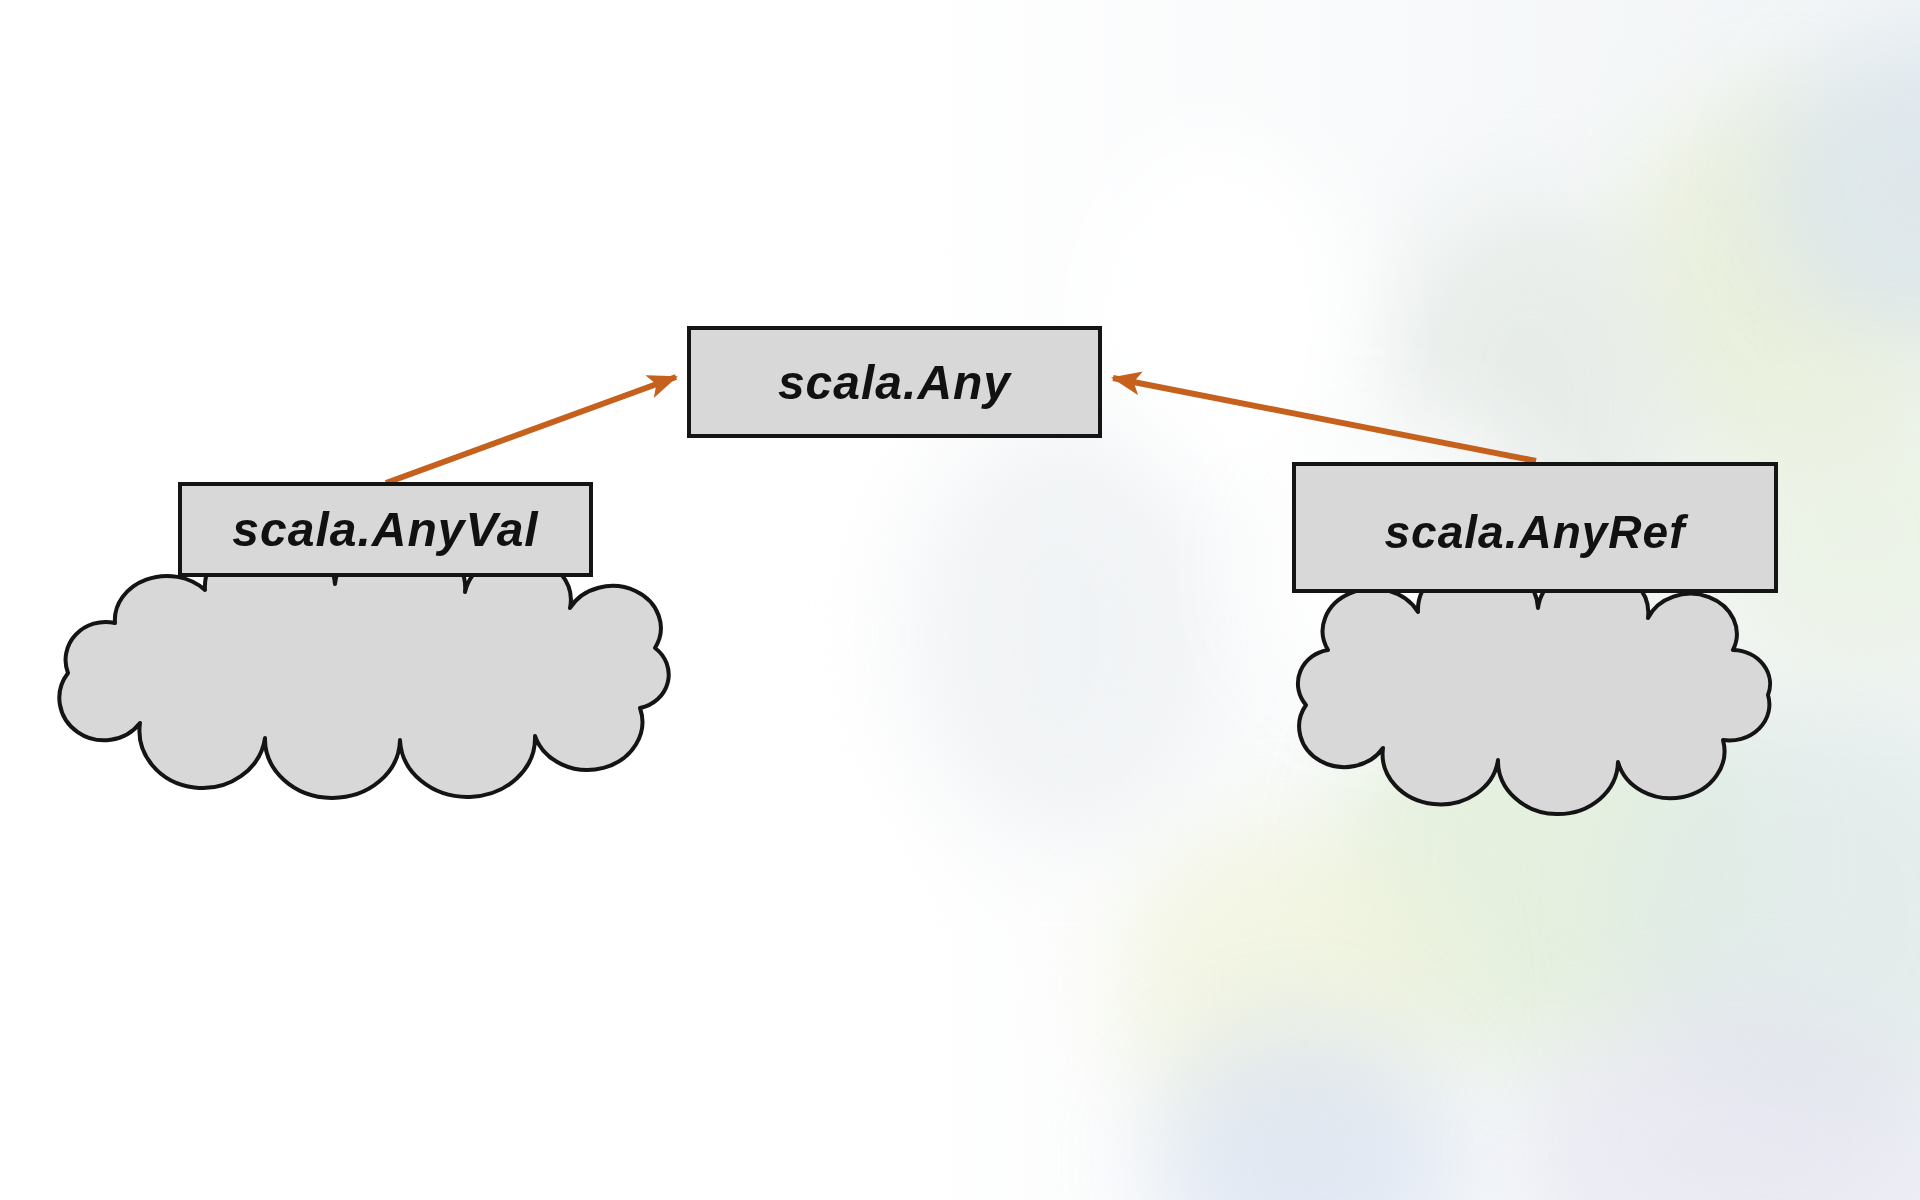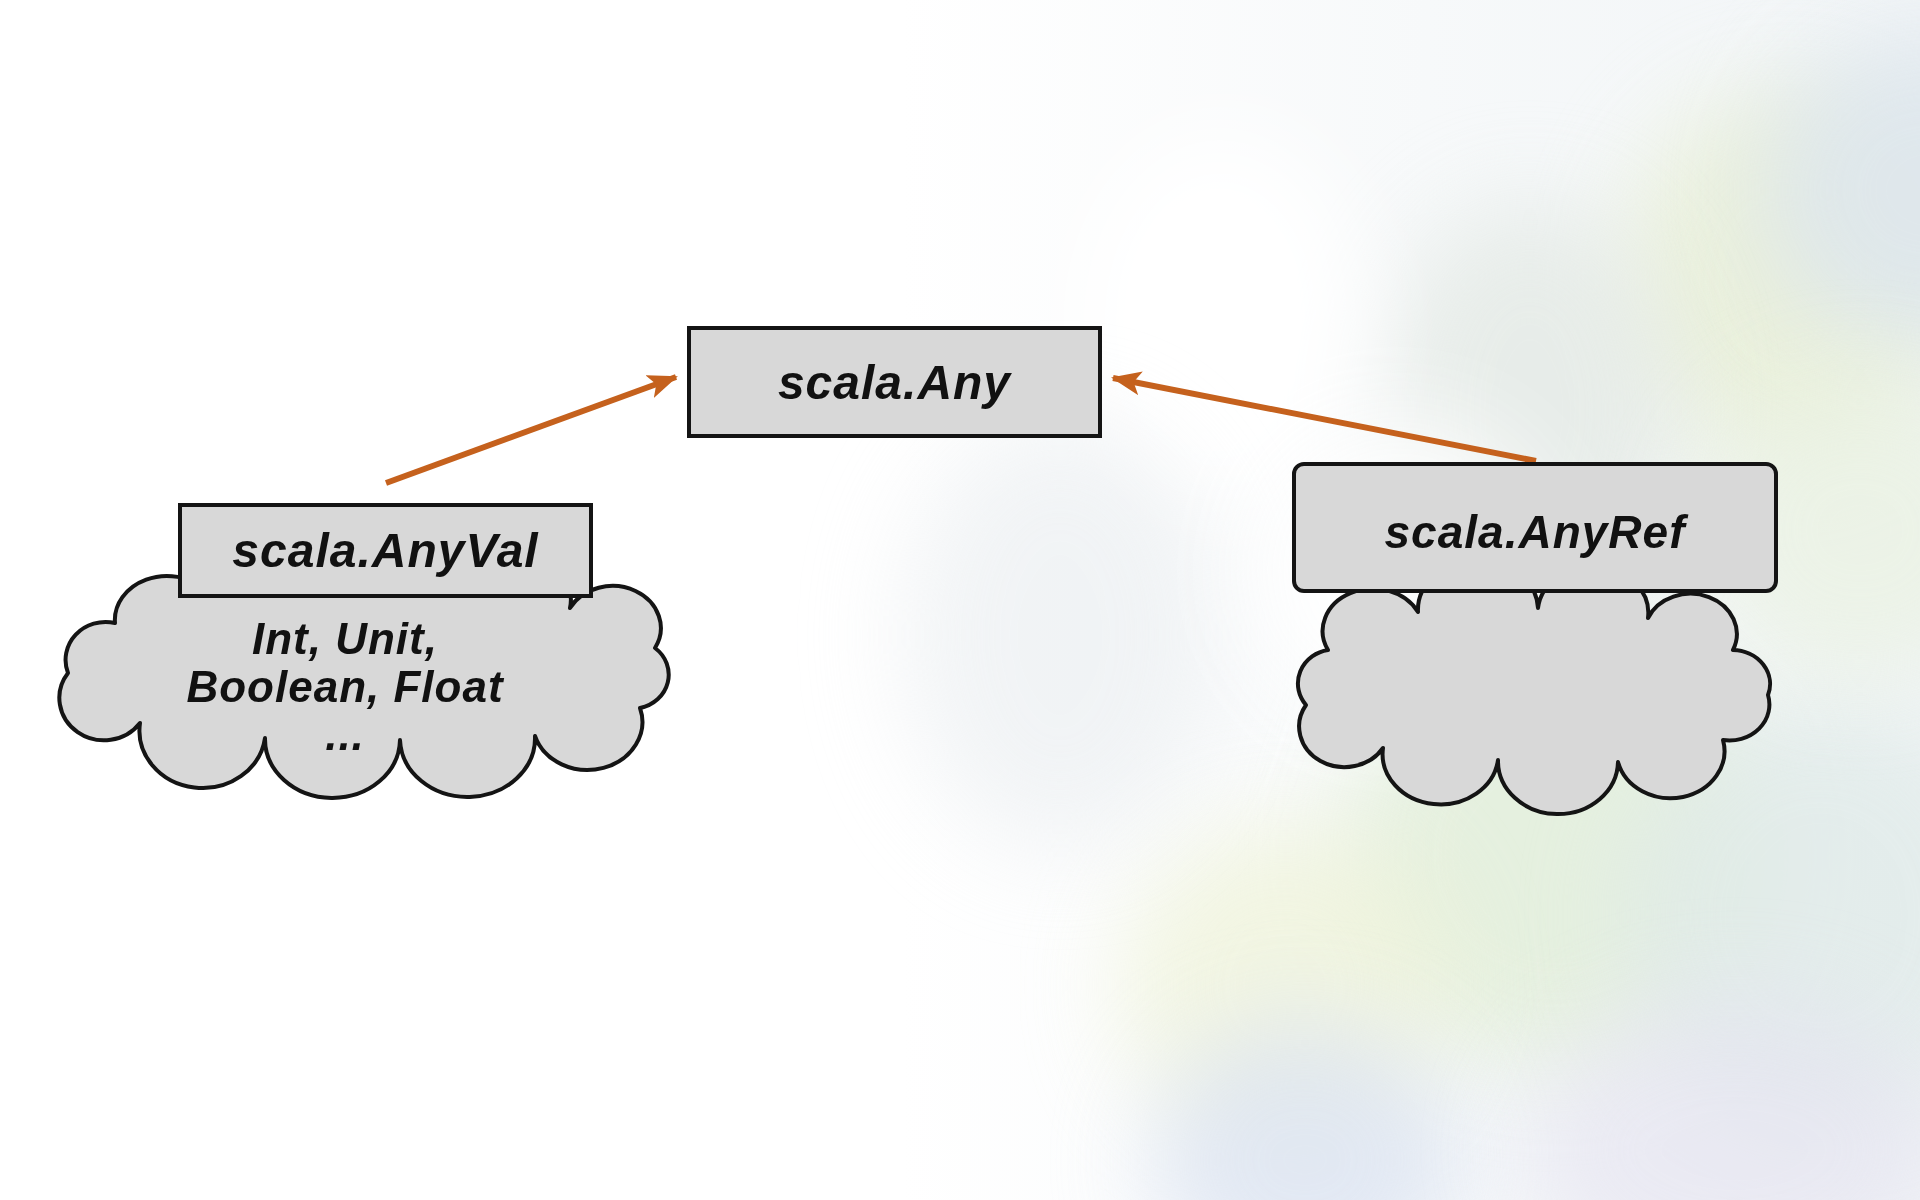--- a/index.html
+++ b/index.html
@@ -37,22 +37,22 @@
   .cloud-text-right{left:1273px;top:648px;width:515px;}
   
   .arrows{position:absolute;left:0;top:0;z-index:4;}
   
   .node{
     position:absolute;background:#d8d8d8;border:4px solid #141414;box-sizing:border-box;
     display:flex;flex-direction:column;align-items:center;justify-content:center;
     font-weight:bold;font-style:italic;color:#111;z-index:5;letter-spacing:1px;
   }
   .node-any   {left:687px; top:326px;width:415px;height:112px; font-size:48px;}
-  .node-anyval{left:178px; top:482px;width:415px;height:95px; font-size:48px;margin-top:21px;}
-  .node-anyref{left:1292px;top:462px;width:486px;height:131px;font-size:46px;line-height:56px;padding-top:8px;border-radius:12px;}
+  .node-anyval{left:178px; top:482px;width:415px;height:95px; font-size:48px;}
+  .node-anyref{left:1292px;top:462px;width:486px;height:131px;font-size:46px;line-height:56px;padding-top:8px;}
 </style>
 </head>
 <body>
 
 <div class="canvas">
 
   <div class="watermark">
     <div class="wash"></div>
     <div class="blob b1"></div>
     <div class="blob b2"></div>
@@ -92,25 +92,20 @@
          A 46 40 0 0 1 465 60
          A 38 34 0 0 1 500 105
          A 40 36 0 0 1 455 150
          A 48 42 0 0 1 350 172
          A 52 46 0 0 1 230 170
          A 46 40 0 0 1 115 158
          A 38 34 0 0 1 38 115
          A 36 34 0 0 1 60 60 Z" fill="#d8d8d8"></path>
   </svg>
 
-  <div class="cloud-text cloud-text-left">
-    <div>Int, Unit,</div>
-    <div>Boolean, Float</div>
-    <div>...</div>
-  </div>
 
   <div class="cloud-text cloud-text-right">
   </div>
 
   <svg class="arrows" width="1920" height="1200" viewBox="0 0 1920 1200">
     <defs>
       <marker id="ah" markerUnits="userSpaceOnUse" markerWidth="34" markerHeight="26" refX="28" refY="12" orient="auto">
         <path d="M0,0 L30,12 L0,24 L7,12 Z" fill="#c5611d"></path>
       </marker>
     </defs>

